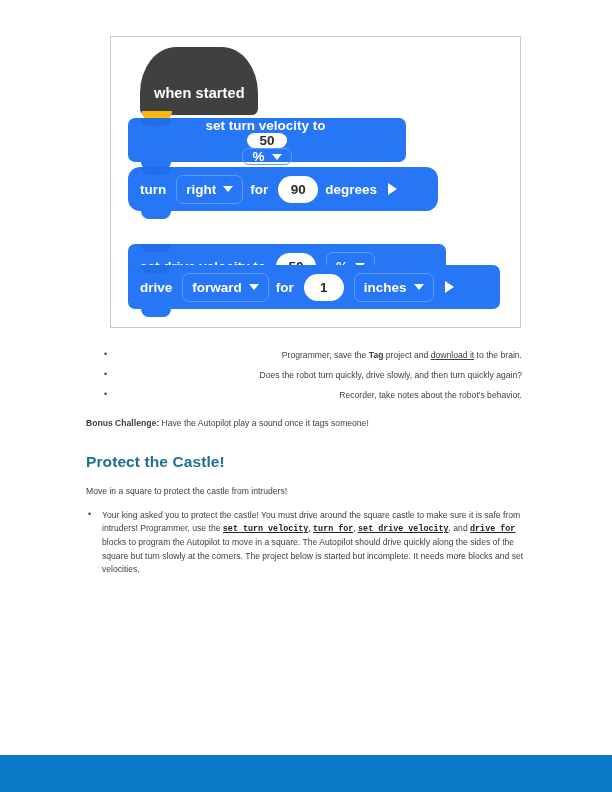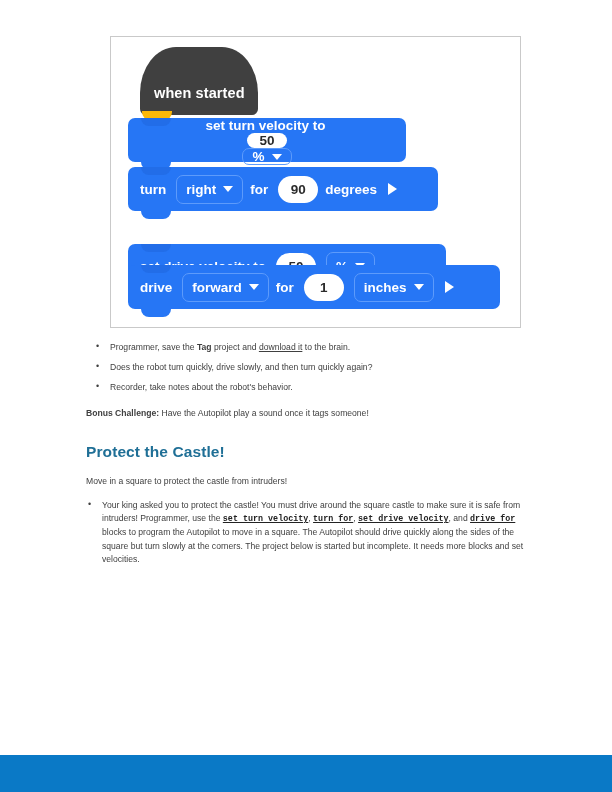--- a/index.html
+++ b/index.html
@@ -152,36 +152,37 @@
     width: 0; height: 0;
     border-top: 6px solid transparent;
     border-bottom: 6px solid transparent;
     border-left: 9px solid #ffffff;
     display: inline-block;
     margin-left: 6px;
   }
 
   
   #blk-set-turn  { left: 0px;  top: 75px;  width: 278px; flex-direction: column; }
-  #blk-turn      { left: 0px;  top: 124px; width: 310px; }
+  #blk-turn      { left: 0px;  top: 124px; width: 310px; border-radius: 12px; }
   #blk-set-drive { left: 0px;  top: 173px; width: 318px; margin-top: 28px; }
   #blk-drive     { left: 0px;  top: 222px; width: 372px; }
 
   
   .content {
     position: absolute;
     left: 86px;
     top: 333px;
     width: 452px;
   }
 
   ul.bullets {
-    margin: 8px;
+    margin: 16px;
     padding: 0;
     list-style: none;
+    text-align: right;
   }
   ul.bullets li {
     position: relative;
     padding-left: 16px;
     margin-bottom: 8px;
     font-size: 8.6px;
     line-height: 12px;
     color: #404040;
   }
   ul.bullets li::before {

